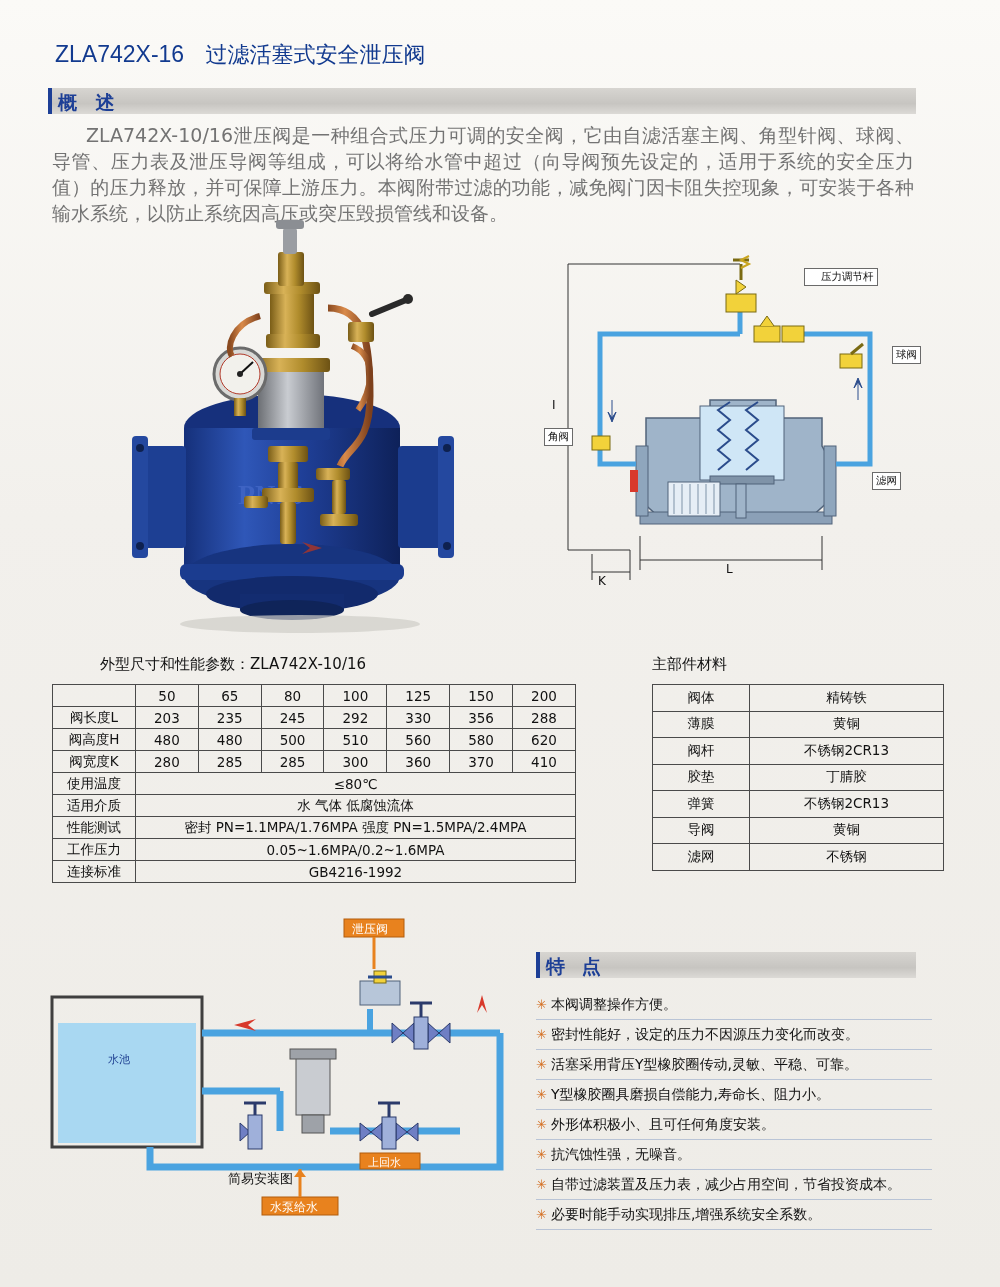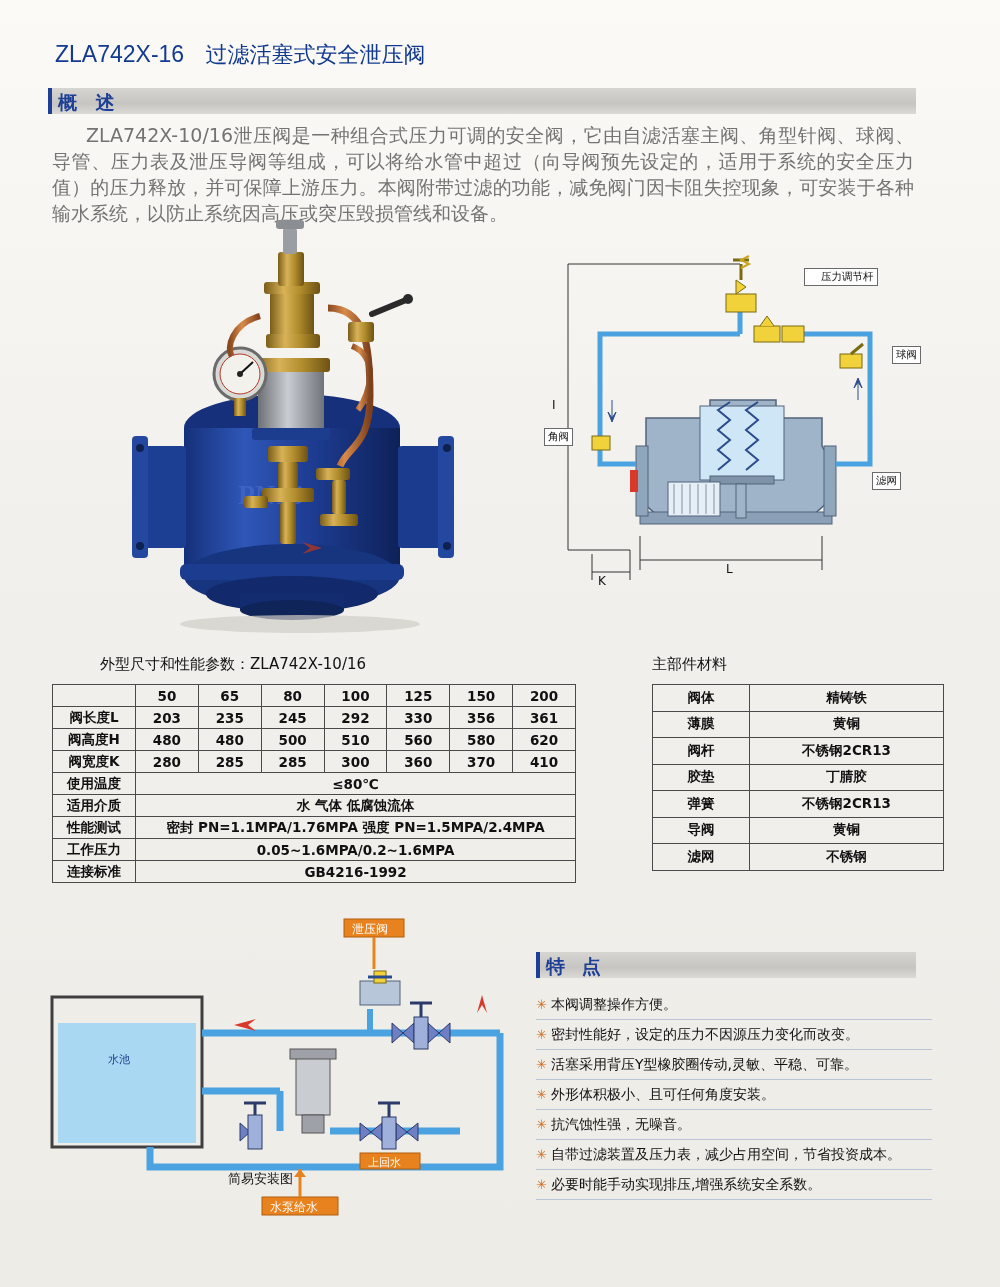--- a/index.html
+++ b/index.html
@@ -29,21 +29,21 @@
   .para .ind{display:inline-block;width:34px;}
   
   .photo{position:absolute;left:120px;top:196px;width:370px;height:440px;}
   
   .schem{position:absolute;left:540px;top:250px;width:400px;height:340px;}
   
   .tblcap{position:absolute;font-size:15px;color:#111;}
   #cap-left{left:52px;top:655px;margin-left:48px;}
   #cap-right{left:652px;top:655px;}
   table{border-collapse:collapse;position:absolute;font-size:13.5px;}
-  table td,table th{border:1px solid #4a4a4a;padding:0;text-align:center;font-weight:bold;height:20px;}
+  table td,table th{border:1px solid #4a4a4a;padding:0;text-align:center;font-weight:normal;height:20px;}
   #tbl-spec{left:52px;top:684px;width:524px;}
   #tbl-spec td{height:21px;}
   #tbl-spec td.rowhead{width:82px;text-align:center;}
   #tbl-mat{left:652px;top:684px;width:292px;}
   #tbl-mat td{height:25.5px;}
   #tbl-mat td.k{width:96px;}
   
   .install{position:absolute;left:30px;top:905px;width:490px;height:330px;}
   .installcap{position:absolute;left:228px;top:1170px;font-size:13px;}
   
@@ -249,21 +249,21 @@
     <td>200</td>
   </tr>
   <tr>
     <td class="rowhead">阀长度L</td>
     <td>203</td>
     <td>235</td>
     <td>245</td>
     <td>292</td>
     <td>330</td>
     <td>356</td>
-    <td>361</td>
+    <td>288</td>
   </tr>
   <tr>
     <td class="rowhead">阀高度H</td>
     <td>480</td>
     <td>480</td>
     <td>500</td>
     <td>510</td>
     <td>560</td>
     <td>580</td>
     <td>620</td>
@@ -390,17 +390,18 @@
 
 <div class="secbar feat" id="bar-features">
   <div class="bluecap"></div>
   <div class="lbl">特 点</div>
 </div>
 
 <div class="feats">
   <div class="feat-row"><span class="star">✳</span><span>本阀调整操作方便。</span></div>
   <div class="feat-row"><span class="star">✳</span><span>密封性能好，设定的压力不因源压力变化而改变。</span></div>
   <div class="feat-row"><span class="star">✳</span><span>活塞采用背压Y型橡胶圈传动,灵敏、平稳、可靠。</span></div>
+  <div class="feat-row"><span class="star">✳</span><span>Y型橡胶圈具磨损自偿能力,寿命长、阻力小。</span></div>
   <div class="feat-row"><span class="star">✳</span><span>外形体积极小、且可任何角度安装。</span></div>
   <div class="feat-row"><span class="star">✳</span><span>抗汽蚀性强，无噪音。</span></div>
   <div class="feat-row"><span class="star">✳</span><span>自带过滤装置及压力表，减少占用空间，节省投资成本。</span></div>
   <div class="feat-row"><span class="star">✳</span><span>必要时能手动实现排压,增强系统安全系数。</span></div>
 </div>
 
 </body></html>

